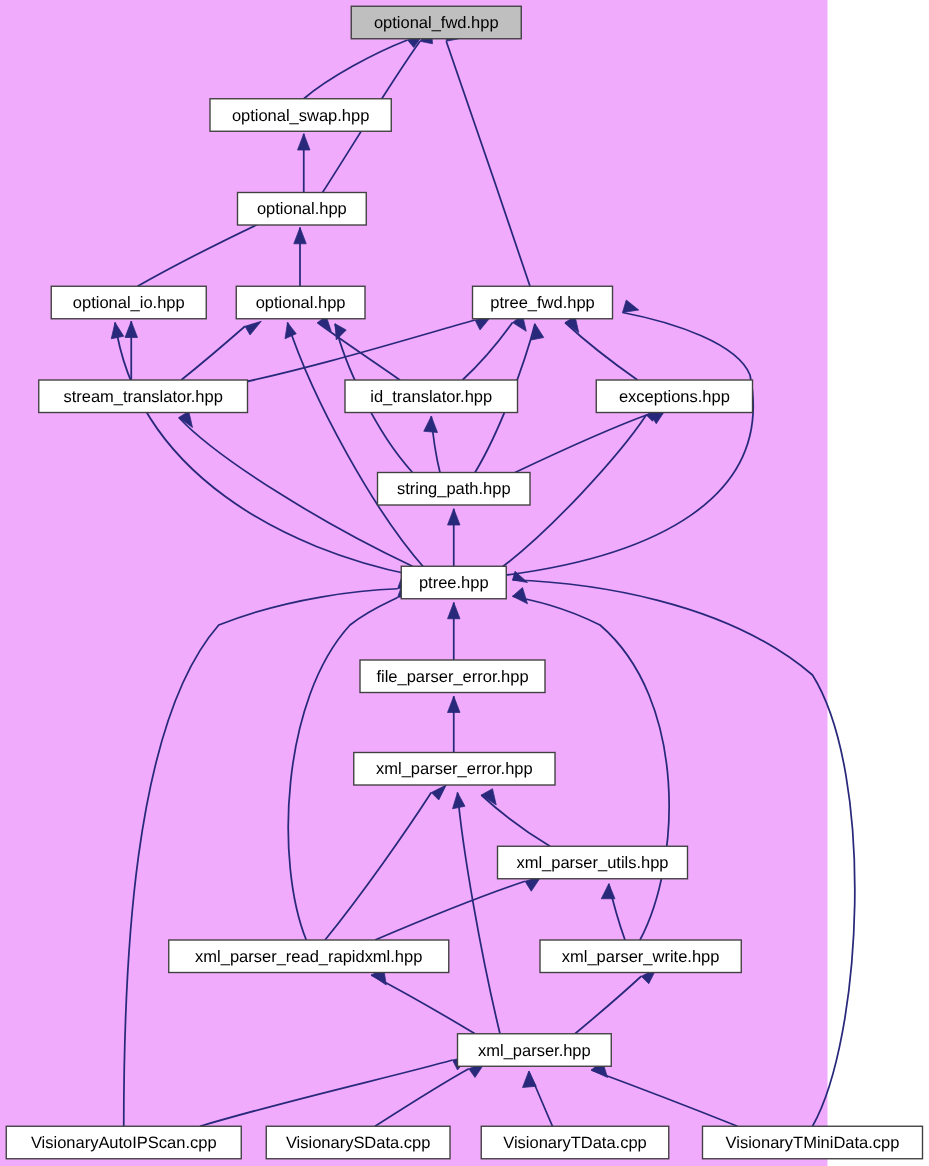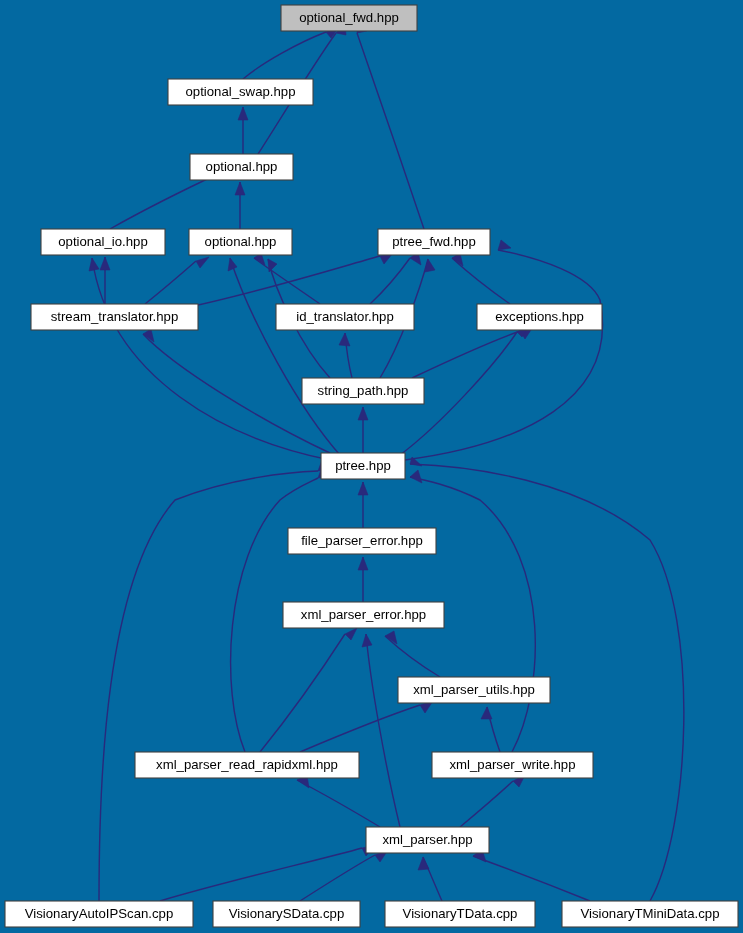--- a/index.html
+++ b/index.html
@@ -9,23 +9,23 @@
     background: #ffffff;
   }
   body {
     width: 743px;
     height: 933px;
     overflow: hidden;
     font-family: "Liberation Sans", sans-serif;
   }
   #graph-root {
     position: relative;
-    width: 743px;
+    width: 662px;
     height: 933px;
-    background: #0369a1;
+    background: #f0abfc;
   }
   svg.graph-canvas {
     position: absolute;
     top: 0;
     left: 0;
     width: 743px;
     height: 933px;
     display: block;
   }
   .edge-path {

